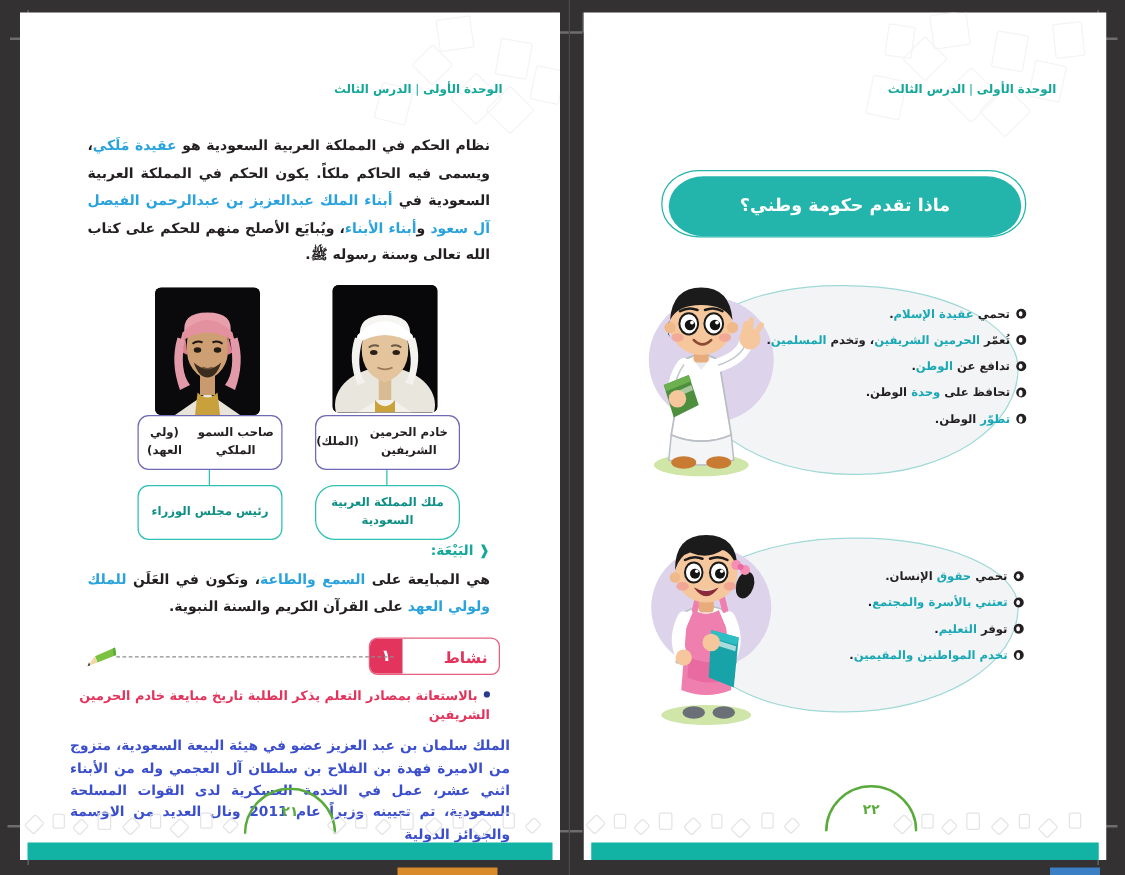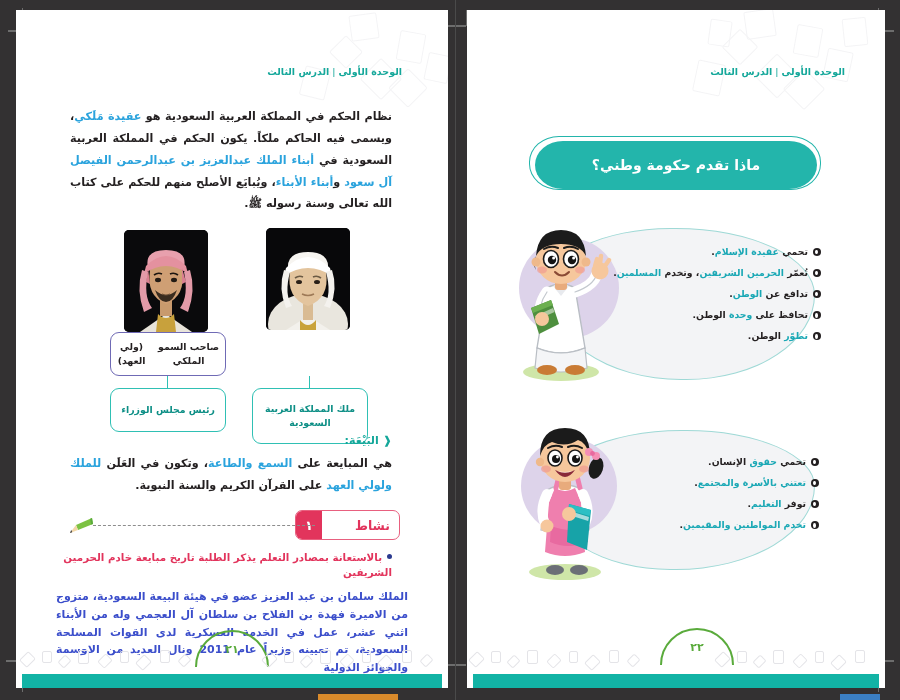--- a/index.html
+++ b/index.html
@@ -275,22 +275,26 @@
           <path d="M60 42 q5 24 -4 36 l8 4 q8 -22 2 -42 Z" fill="#e39aa8"></path>
           <ellipse cx="34" cy="50" rx="3" ry="2.2" fill="#231b14"></ellipse>
           <ellipse cx="50" cy="50" rx="3" ry="2.2" fill="#231b14"></ellipse>
           <path d="M30 45 q4 -3 8 -1" stroke="#1d1610" stroke-width="1.6" fill="none"></path>
           <path d="M46 44 q4 -2 8 1" stroke="#1d1610" stroke-width="1.6" fill="none"></path>
           <path d="M31 60 q11 10 22 0 q-4 12 -11 12 q-7 0 -11 -12 Z" fill="#3a2c1f"></path>
           <path d="M38 64 q4 2 8 0" stroke="#6b4f36" stroke-width="1.2" fill="none"></path>
         </svg>
       </div>
 
+      <div class="obox b-king" style="left:236px;top:104px;width:116px;height:44px;">
+        <div>خادم الحرمين الشريفين</div>
+        <div>(الملك)</div>
+      </div>
       <div class="connector tealc" style="left:293px;top:148px;height:12px;"></div>
-      <div class="obox teal" style="left:236px;top:160px;width:116px;height:56px;">
+      <div class="obox teal" style="left:236px;top:160px;width:116px;height:44px;border-radius:16px;">
         <div style="padding:0 8px;">ملك المملكة العربية السعودية</div>
       </div>
 
       <div class="obox" style="left:94px;top:104px;width:116px;height:44px;">
         <div>صاحب السمو الملكي</div>
         <div>(ولي العهد)</div>
       </div>
       <div class="connector tealc" style="left:151px;top:148px;height:12px;"></div>
       <div class="obox teal" style="left:94px;top:160px;width:116px;height:44px;">
         <div style="padding:0 8px;">رئيس مجلس الوزراء</div>

